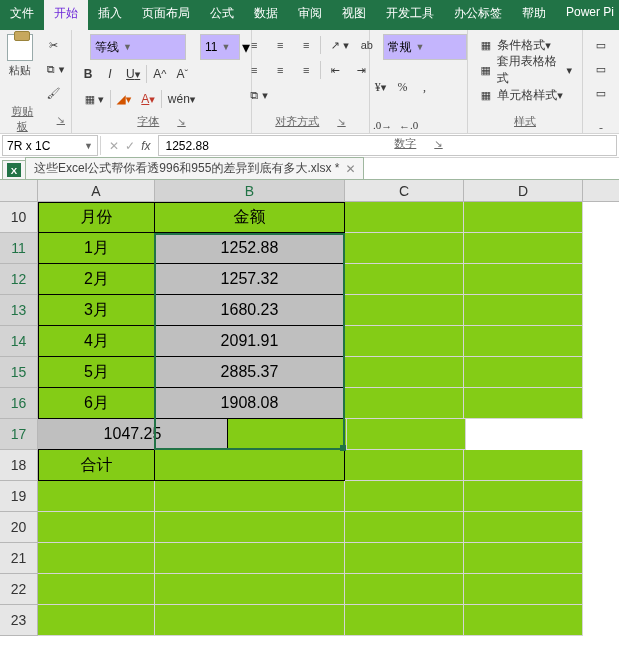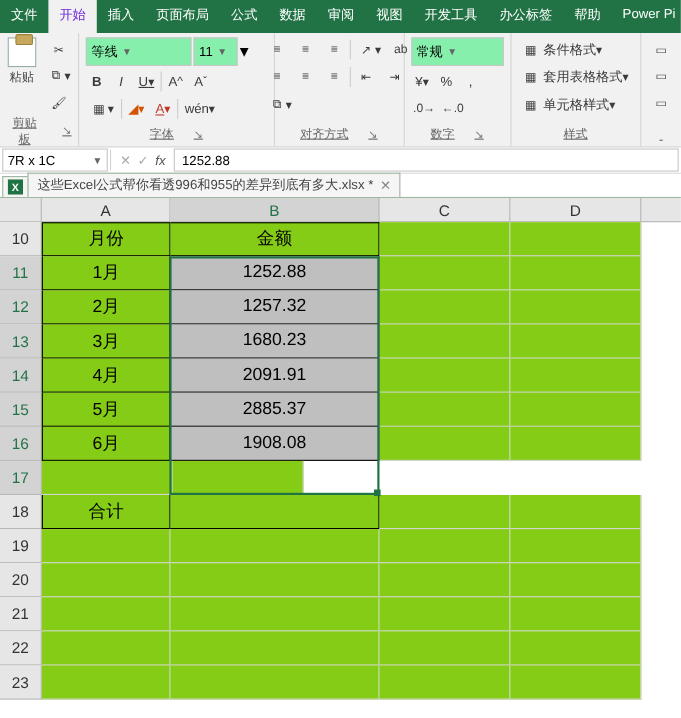--- a/index.html
+++ b/index.html
@@ -13,21 +13,21 @@
   
   .ribbon { background: #f1f1f1; border-bottom: 1px solid #d4d4d4; height: 104px; display: flex; position: relative; }
   .group { border-right: 1px solid #d4d4d4; padding: 4px 6px 2px; display: flex; flex-direction: column; justify-content: space-between; align-items: center; }
   .group-body { flex: 1; display: flex; gap: 2px; align-items: flex-start; }
   .group-label { font-size: 11px; color: #666; text-align: center; width: 100%; padding-bottom: 2px; display:flex; justify-content:center; align-items:center; gap:18px;text-decoration:underline;}
   .group-label .launcher{ color:#7a7a7a; font-size:10px;}
 
   .col { display: flex; flex-direction: column; gap: 2px; }
   .row { display: flex; align-items: center; gap: 2px; }
   .btn { min-width: 20px; height: 22px; display: inline-flex; align-items: center; justify-content: center; padding: 0 3px; font-size: 12px; color: #3b3b3b; border: 1px solid transparent; }
-  .combo { height: 22px; border: 1px solid #c6c6c6; background: #86efac; display: inline-flex; align-items: center; padding: 12px 4px; font-size: 12px; gap: 4px; }
+  .combo { height: 22px; border: 1px solid #c6c6c6; background: #c4b5fd; display: inline-flex; align-items: center; padding: 12px 4px; font-size: 12px; gap: 4px; margin-left: 12px; }
   .combo .caret { color:#666; font-size:9px; }
   .iconbox { width: 34px; height: 44px; display:flex; flex-direction:column; align-items:center; justify-content:center; font-size:11px; color:#444; gap:2px;}
   .paste-icn { width:26px; height:30px; background:#fff; border:1px solid #9aa;&nbsp; position:relative;}
   .paste-icn::before{content:""; position:absolute; top:-4px; left:6px; width:14px; height:8px; background:#c7a85e; border:1px solid #9a833b; border-radius:2px;}
   .mini { width:16px; height:16px; display:inline-flex; align-items:center; justify-content:center; font-size:11px; }
   svg { display:block; }
 
   
   .fxbar { height: 24px; display: flex; align-items: stretch; border-bottom: 1px solid #d4d4d4; font-size: 12px; background:#fff;}
   .namebox { width: 96px; border: 1px solid #c6c6c6; margin: 1px 2px; display:flex; align-items:center; padding:0 4px; justify-content:space-between;}
@@ -213,21 +213,21 @@
           </div>
       </div>
     </div>
     <div class="group-label">
         <span>对齐方式</span>
         <span class="launcher">↘</span>
       </div>
   </div>
 
   <div class="group" style="width:98px">
-    <div class="group-body" style="flex-direction:column; gap:3px;">
+    <div class="group-body" style="flex-direction:column; gap:16px;font-family:Liberation Serif, serif;">
       <div class="combo" style="width:84px">
           <span>常规</span>
           <span class="caret">▼</span>
         </div>
       <div class="row">
         <div class="btn">
             <span>¥</span>
             <span class="txt-sm">▾</span>
           </div>
         <div class="btn">
@@ -366,20 +366,21 @@
       </div>
       <div class="grid-row tbl">
         <div class="rh sel">16</div>
         <div class="cell A">6月</div>
         <div class="cell B selc">1908.08</div>
         <div class="cell C" style="border-right: 1px solid rgb(212, 212, 212); border-bottom: 1px solid rgb(212, 212, 212);"></div>
         <div class="cell D" style="border-right: 1px solid rgb(212, 212, 212); border-bottom: 1px solid rgb(212, 212, 212);"></div>
       </div>
       <div class="grid-row tbl">
         <div class="rh sel">17</div>
+        <div class="cell B selc">1047.25</div>
         <div class="cell C" style="border-right: 1px solid rgb(212, 212, 212); border-bottom: 1px solid rgb(212, 212, 212);"></div>
         <div class="cell D" style="border-right: 1px solid rgb(212, 212, 212); border-bottom: 1px solid rgb(212, 212, 212);"></div>
       </div>
       <div class="grid-row tbl">
         <div class="rh">18</div>
         <div class="cell A">合计</div>
         <div class="cell B"></div>
         <div class="cell C" style="border-right: 1px solid rgb(212, 212, 212); border-bottom: 1px solid rgb(212, 212, 212);"></div>
         <div class="cell D" style="border-right: 1px solid rgb(212, 212, 212); border-bottom: 1px solid rgb(212, 212, 212);"></div>
       </div>

